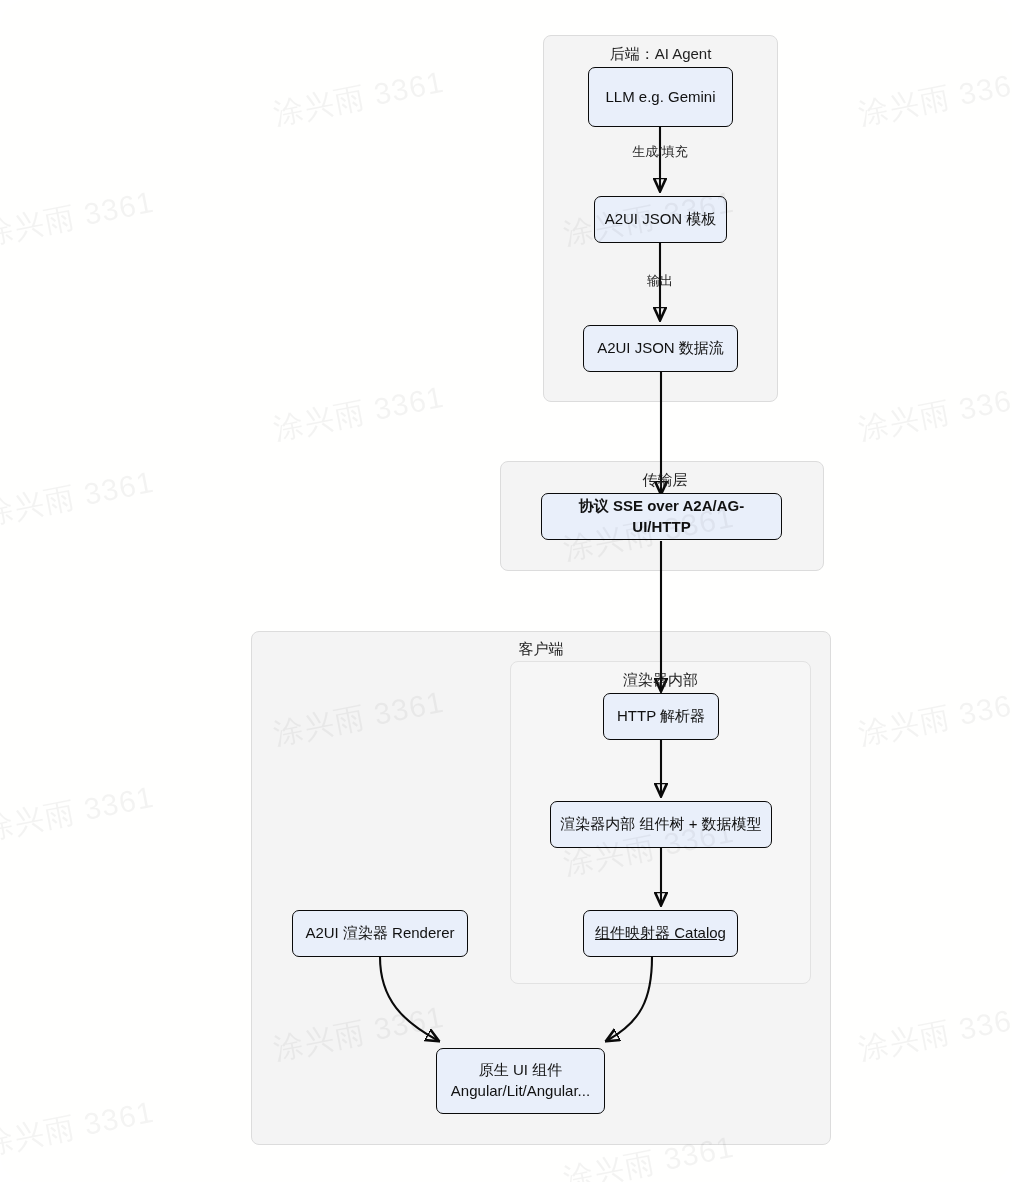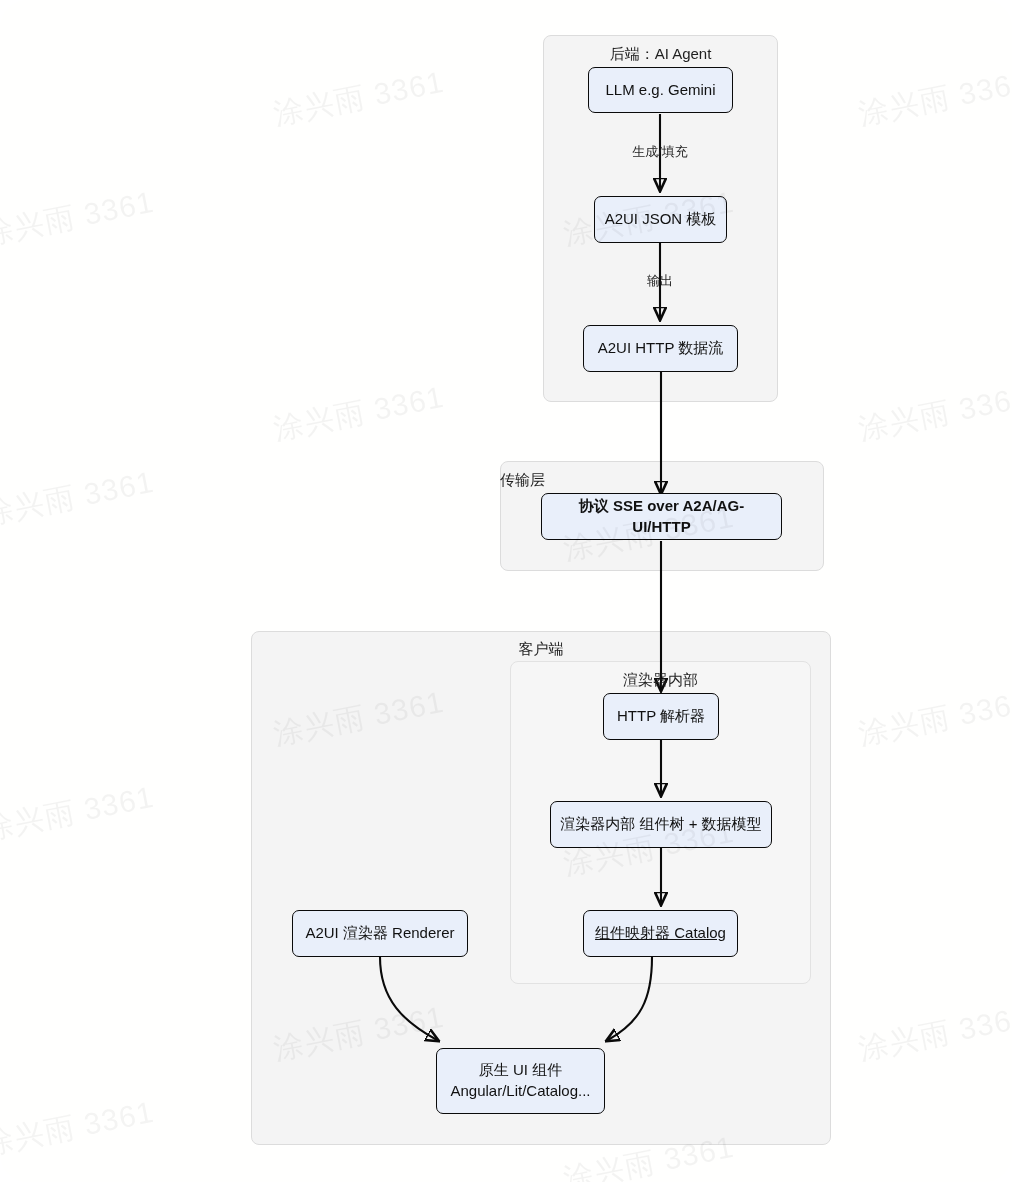--- a/index.html
+++ b/index.html
@@ -110,21 +110,21 @@
   <div class="subgraph" style="left:543px; top:35px; width:235px; height:367px;"></div>
 
   <div class="subgraph" style="left:500px; top:461px; width:324px; height:110px;"></div>
 
   <div class="subgraph" style="left:251px; top:631px; width:580px; height:514px;"></div>
 
   <div class="subgraph subgraph-inner" style="left:510px; top:661px; width:301px; height:323px;"></div>
 
   <div class="subgraph-title" style="left:543px; top:45px; width:235px; text-align:center;">后端：AI Agent</div>
 
-  <div class="subgraph-title" style="left:500px; top:471px; width:330px; text-align:left;">传输层</div>
+  <div class="subgraph-title" style="left:500px; top:471px; width:330px; text-align:center;">传输层</div>
 
   <div class="subgraph-title" style="left:251px; top:640px; width:580px; text-align:center;font-family:Liberation Mono, monospace;">客户端</div>
 
   <div class="subgraph-title" style="left:510px; top:671px; width:301px; text-align:center;">渲染器内部</div>
 
   <svg class="edges" viewBox="0 0 1012 1182">
     <defs>
       <marker id="arrow" viewBox="0 0 12 12" refX="9" refY="6" markerWidth="7" markerHeight="7" orient="auto-start-reverse">
         <path d="M 0 1 L 11 6 L 0 11 z" fill="#0a0a0a" stroke="none"></path>
       </marker>
@@ -143,39 +143,39 @@
     <line x1="661" y1="848" x2="661" y2="903" marker-end="url(#arrow)"></line>
 
     <path d="M 652 957 C 652 1000 640 1022 608 1040" marker-end="url(#arrow)"></path>
 
     <path d="M 380 957 C 380 1000 404 1022 437 1040" marker-end="url(#arrow)"></path>
   </svg>
 
   <div class="edge-label" style="left:600px; top:143px; width:120px;">生成/填充</div>
   <div class="edge-label" style="left:610px; top:272px; width:100px;">输出</div>
 
-  <div class="node" style="left:588px; top:67px; width:145px; height:46px;">LLM e.g. Gemini</div>
+  <div class="node" style="left:588px; top:67px; width:145px; height:60px;">LLM e.g. Gemini</div>
 
   <div class="node" style="left:594px; top:196px; width:133px; height:47px;">A2UI JSON 模板</div>
 
-  <div class="node" style="left:583px; top:325px; width:155px; height:47px;">A2UI HTTP 数据流</div>
+  <div class="node" style="left:583px; top:325px; width:155px; height:47px;">A2UI JSON 数据流</div>
 
   <div class="node" style="left:541px; top:493px; width:241px; height:47px;font-weight:bold;">协议 SSE over A2A/AG-UI/HTTP</div>
 
   <div class="node" style="left:603px; top:693px; width:116px; height:47px;">HTTP 解析器</div>
 
   <div class="node" style="left:550px; top:801px; width:222px; height:47px;">渲染器内部 组件树 + 数据模型</div>
 
   <div class="node" style="left:583px; top:910px; width:155px; height:47px;text-decoration:underline;">组件映射器 Catalog</div>
 
   <div class="node" style="left:292px; top:910px; width:176px; height:47px;">A2UI 渲染器 Renderer</div>
 
   <div class="node" style="left:436px; top:1048px; width:169px; height:66px; flex-direction:column;">
     <span class="line2">原生 UI 组件</span>
-    <span class="line2">Angular/Lit/Catalog...</span>
+    <span class="line2">Angular/Lit/Angular...</span>
   </div>
 
   <div class="wm-layer">
     <div class="wm" style="left:-20px; top:215px;">涂兴雨 3361</div>
     <div class="wm" style="left:-20px; top:495px;">涂兴雨 3361</div>
     <div class="wm" style="left:-20px; top:810px;">涂兴雨 3361</div>
     <div class="wm" style="left:-20px; top:1125px;">涂兴雨 3361</div>
 
     <div class="wm" style="left:270px; top:95px;">涂兴雨 3361</div>
     <div class="wm" style="left:270px; top:410px;">涂兴雨 3361</div>

